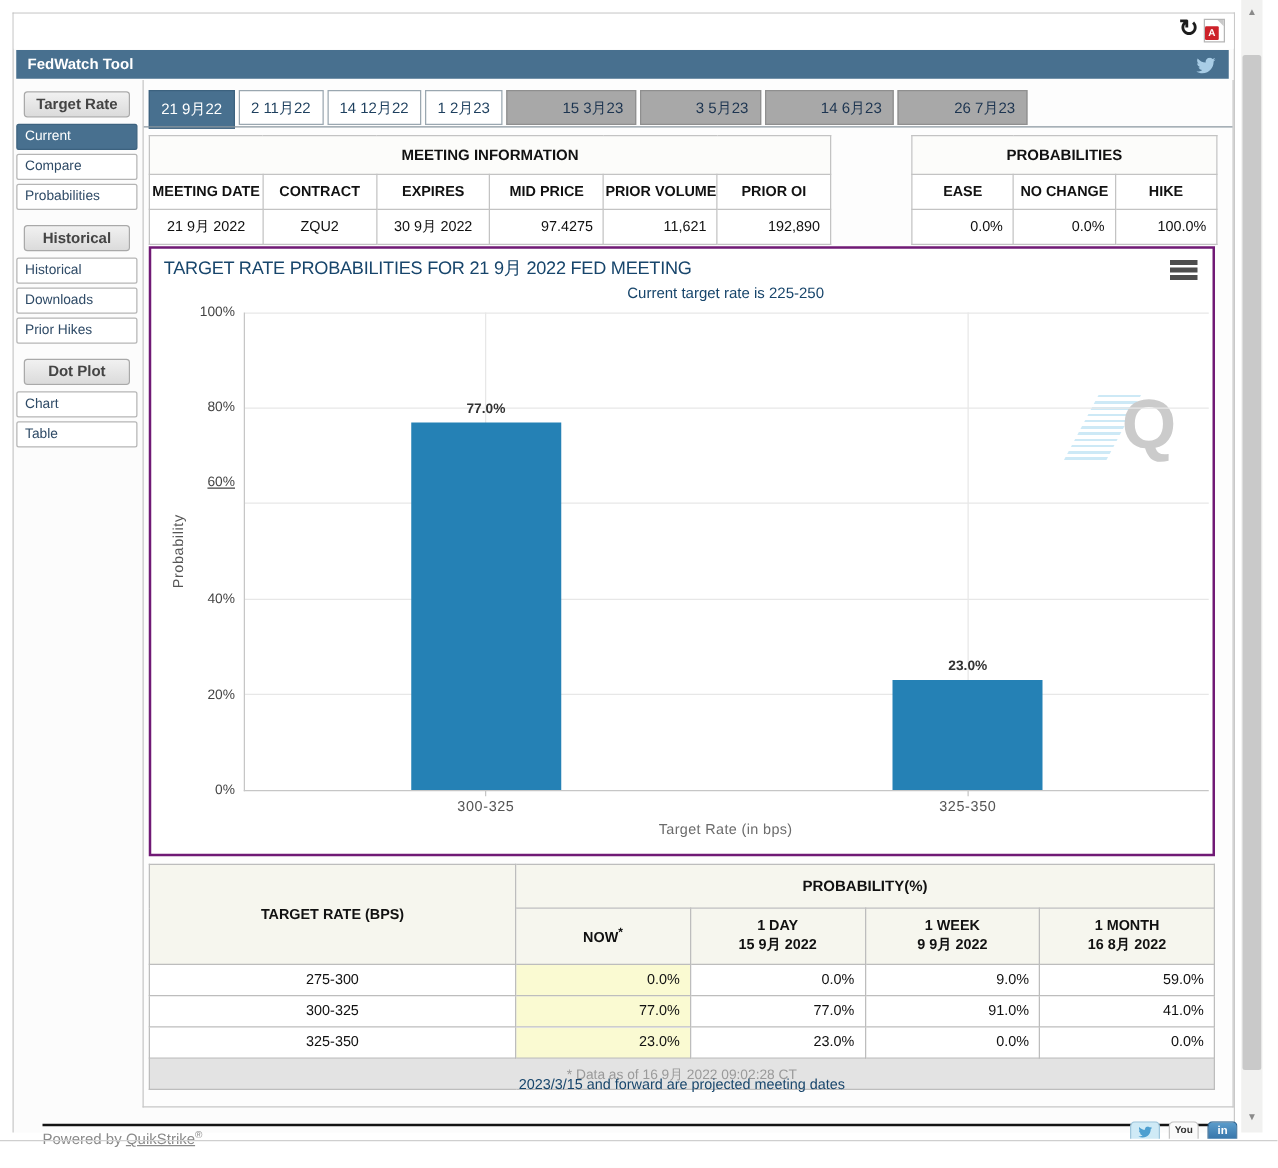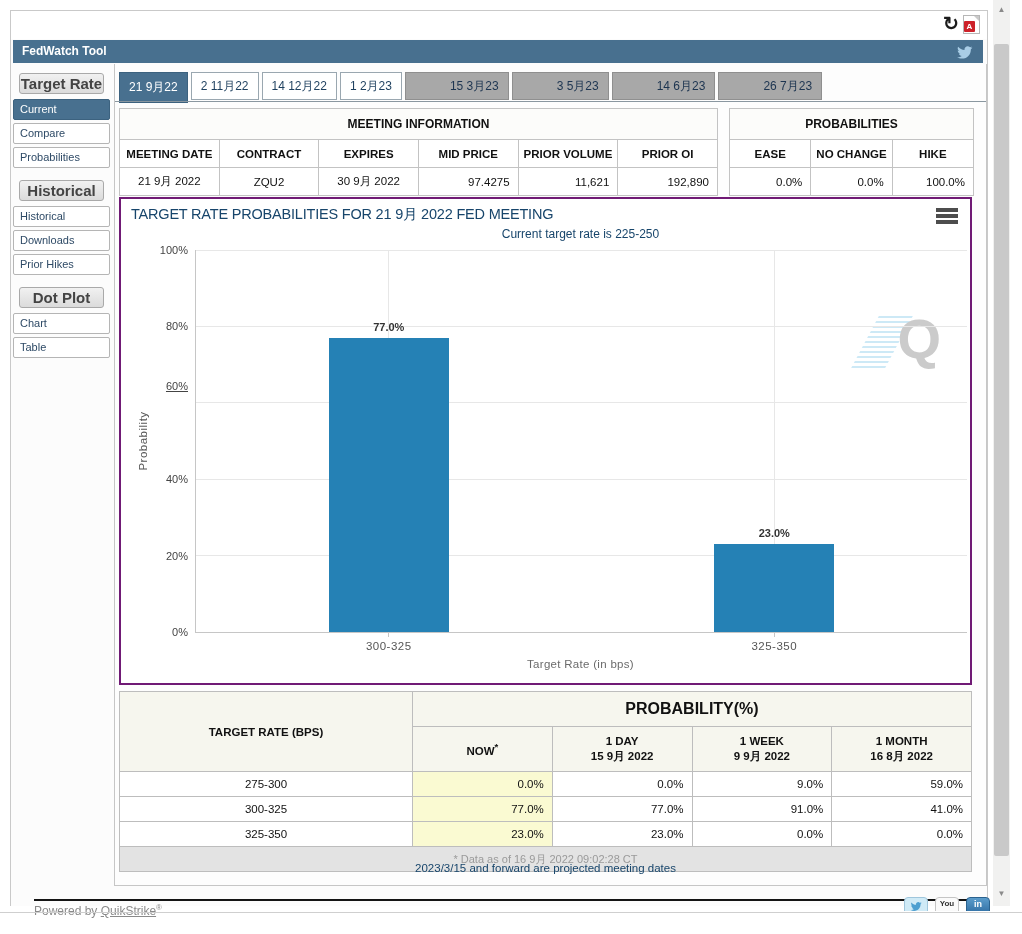--- a/index.html
+++ b/index.html
@@ -34,21 +34,21 @@
     position:absolute;left:2px;top:29px;width:970px;height:23px;background:#48708f;
     color:#ffffff;font-size:12px;font-weight:bold;line-height:23px;padding-left:9px;box-sizing:border-box;
   }
   .fw-header .tw{position:absolute;right:10px;top:5px;width:17px;height:14px;cursor:pointer;}
   
   .sidebar{position:absolute;left:2px;top:62px;width:97px;}
   .side-section + .side-section{margin-top:12px;}
   .side-header{
     margin:0 6px 5px 6px;height:19px;line-height:19px;text-align:center;
     background:linear-gradient(#f1f1f1,#dbdbdb);border:1px solid #a9a9a9;border-radius:3px;
-    color:#444;font-size:15px;font-weight:bold;
+    color:#444;font-size:12px;font-weight:bold;
   }
   .side-item{
     height:19px;line-height:19px;margin-bottom:3px;background:#fff;border:1px solid #b5b5b5;
     border-radius:2px;color:#2e4a66;font-size:11px;padding-left:6px;cursor:pointer;
   }
   .side-item.active{background:#48708f;border-color:#3c627f;color:#fff;}
   
   .content-box{
     position:absolute;left:103px;top:53px;width:873px;height:822px;
     border-left:1px solid #c6c6c6;border-right:1px solid #c6c6c6;border-bottom:1px solid #c6c6c6;
@@ -64,21 +64,21 @@
   .tab.projected{background:#a8a8a8;border-color:#8f8f8f;color:#1c3450;padding-left:44px;}
   .tab-underline{position:absolute;left:104px;top:90px;width:871px;height:1px;background:#8a97a0;}
   
   .info-table{border-collapse:collapse;table-layout:fixed;background:#fff;font-size:11.5px;color:#111;}
   .info-table td{border:1px solid #c3c3c3;overflow:hidden;white-space:nowrap;}
   .info-table .ttl{height:28px;font-weight:bold;font-size:12px;text-align:center;background:#fcfcfa;}
   .info-table .hd{height:25px;font-weight:bold;text-align:center;}
   .info-table .vl{height:25px;}
   .ctr{text-align:center;}
   .num{text-align:right;padding-right:8px;}
-  .meeting-info{position:absolute;left:108px;top:97px;width:599px;}
+  .meeting-info{position:absolute;left:108px;top:97px;width:546px;}
   .prob-summary{position:absolute;left:718px;top:97px;width:245px;}
   
   .chart-panel{
     position:absolute;left:108px;top:186px;width:853px;height:488px;background:#fff;
     border:2px solid #701a75;box-sizing:border-box;
   }
   .chart-title{position:absolute;left:10px;top:6px;font-size:14.5px;color:#17456b;letter-spacing:-0.2px;}
   .chart-subtitle{position:absolute;left:74px;top:28px;width:771px;text-align:center;font-size:12px;color:#17456b;}
   .menu-ic{position:absolute;right:12px;top:9px;width:22px;cursor:pointer;}
   .menu-ic span{display:block;width:22px;height:4px;background:#4d4d4d;margin-bottom:2px;}
@@ -103,21 +103,21 @@
     position:absolute;left:0;top:8px;width:34px;height:52px;
     background:repeating-linear-gradient(to bottom,#cde9f6 0 2px,rgba(0,0,0,0) 2px 5px);
     transform:skewX(-28deg);
   }
   .wm-q{position:absolute;right:0;top:0;font-size:56px;line-height:62px;font-weight:bold;color:#cbcbcb;}
   
   .prob-table-wrap{position:absolute;left:108px;top:680px;width:853px;}
   .prob-table{border-collapse:collapse;width:853px;background:#fff;font-size:11.5px;color:#111;table-layout:fixed;}
   .prob-table td{border:1px solid #bdbdbd;overflow:hidden;}
   .prob-table .hdr{background:#f6f6ee;font-weight:bold;text-align:center;}
-  .prob-table .grp{height:32px;font-size:16px;}
+  .prob-table .grp{height:32px;font-size:12px;}
   .prob-table .sub{height:42px;line-height:15px;}
   .prob-table .drow td{height:22px;}
   .prob-table .nowcell{background:#fafad2;}
   .prob-table .foot{background:#e3e3e3;color:#9a9a9a;text-align:center;height:22px;font-size:11px;}
   .projected-note{position:absolute;left:108px;top:851px;width:853px;text-align:center;font-size:11.5px;color:#17456b;}
   
   .footer-line{position:absolute;left:23px;top:888px;width:952px;height:2px;background:#141414;}
   .powered-by{position:absolute;left:23px;top:892px;font-size:12px;color:#8a8a8a;}
   .powered-by a{color:#8a8a8a;text-decoration:underline;cursor:pointer;}
   .powered-by sup{font-size:8px;}

